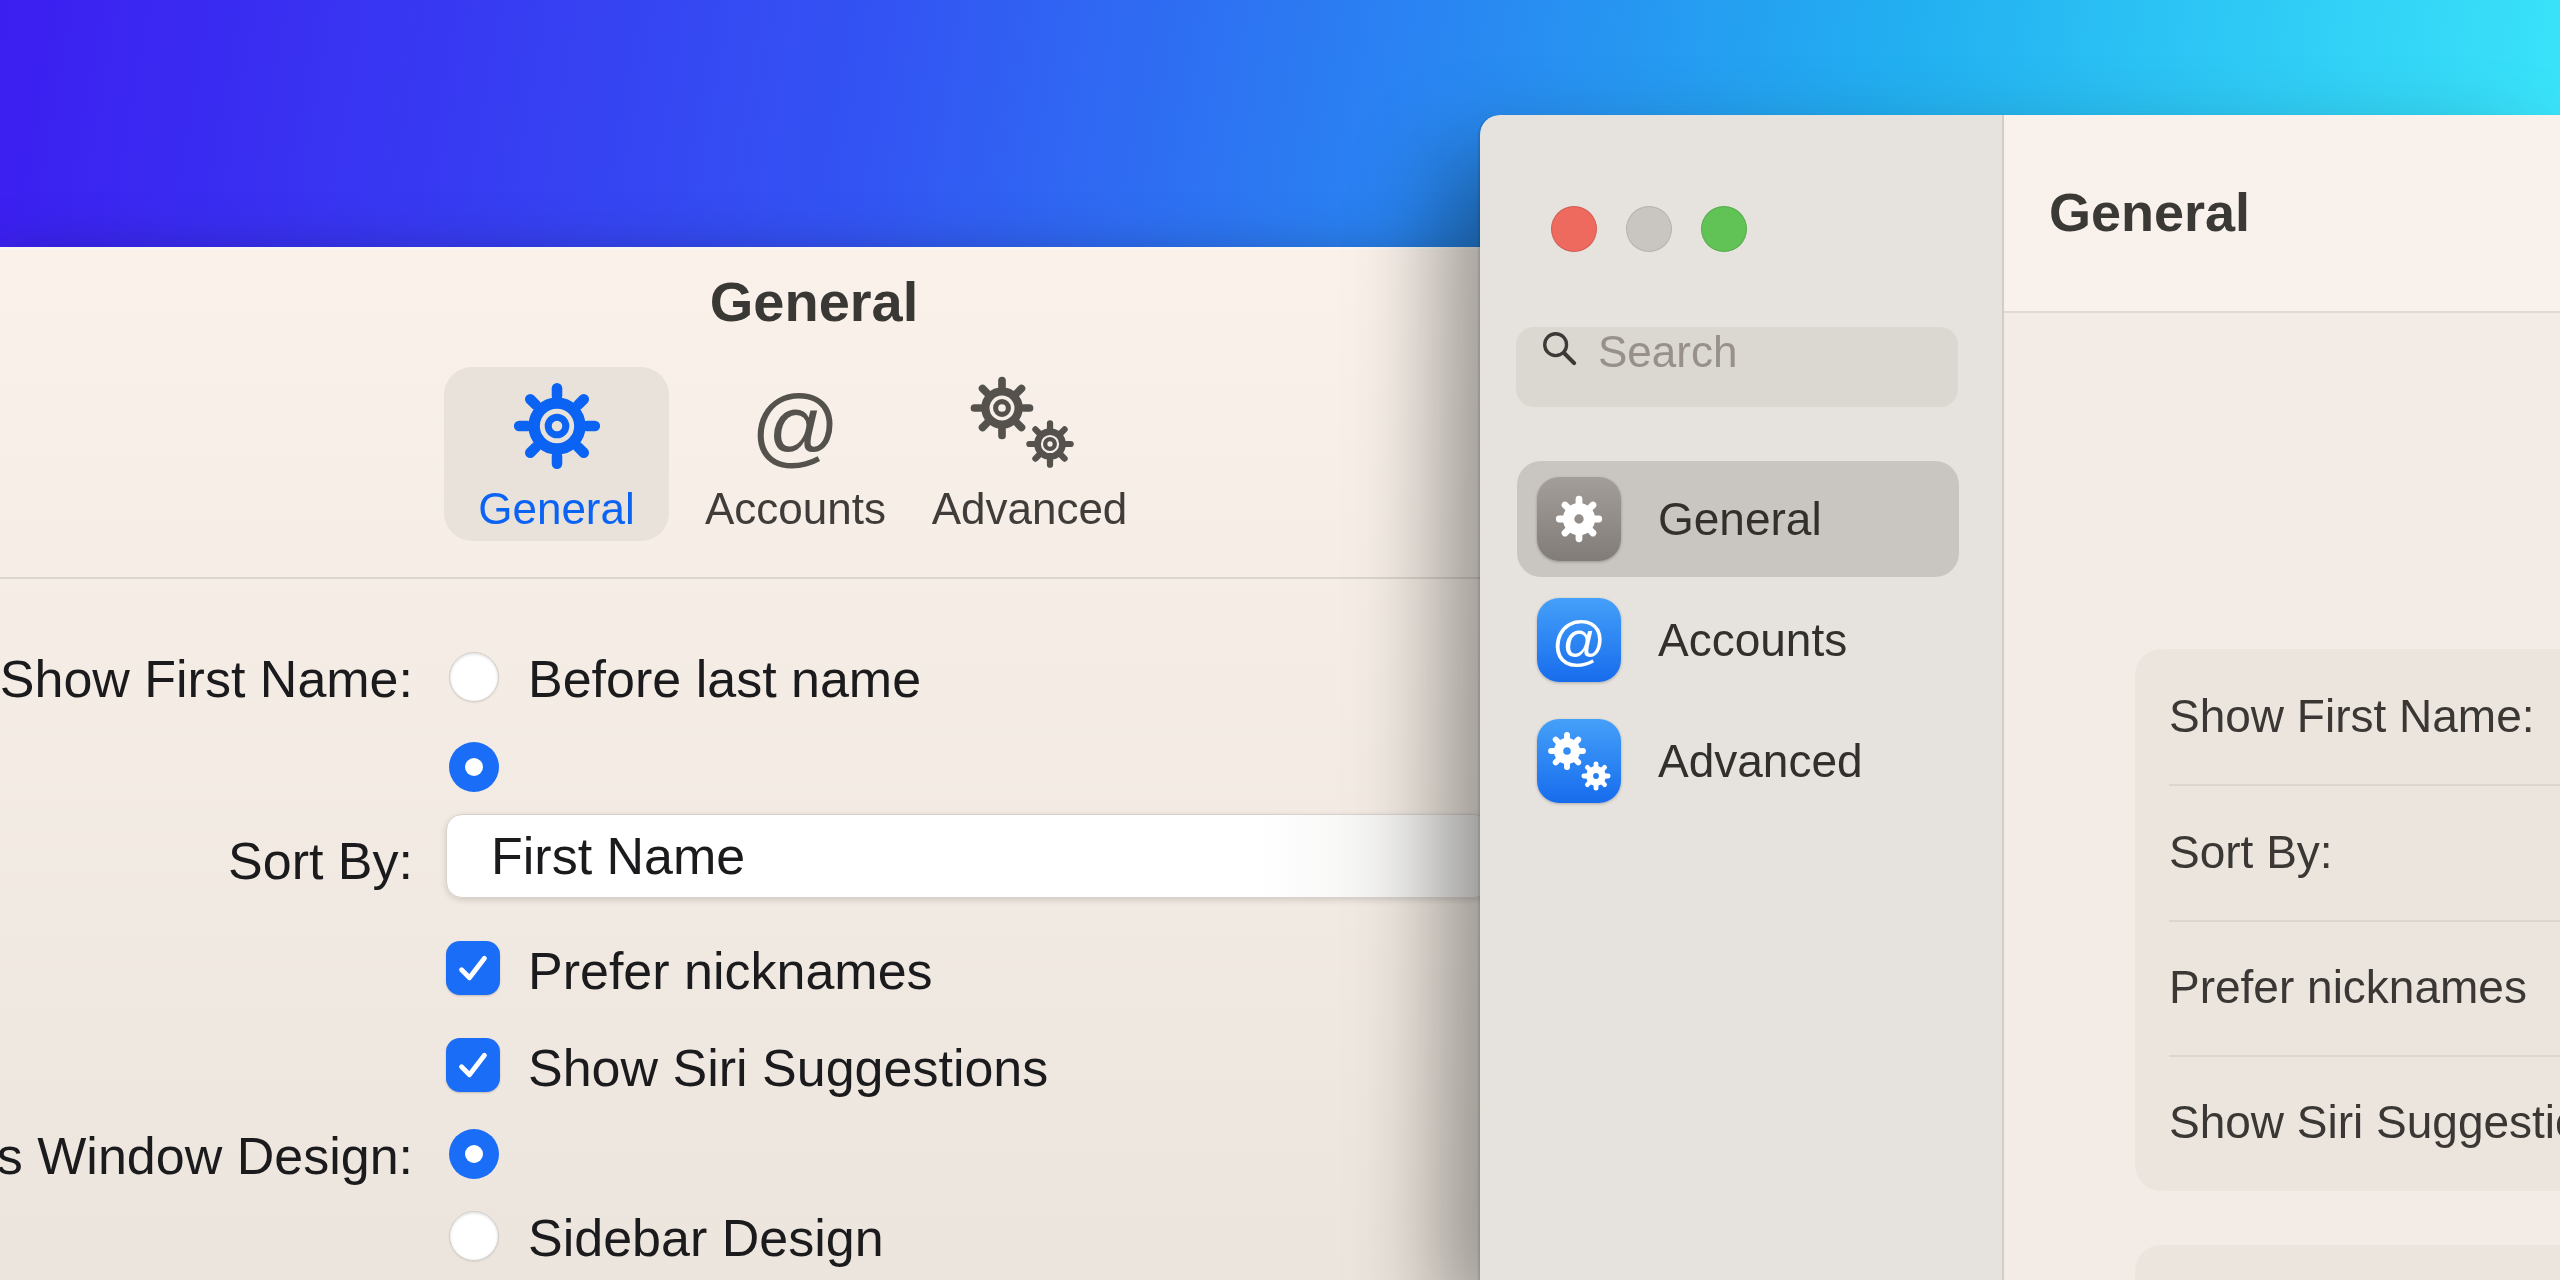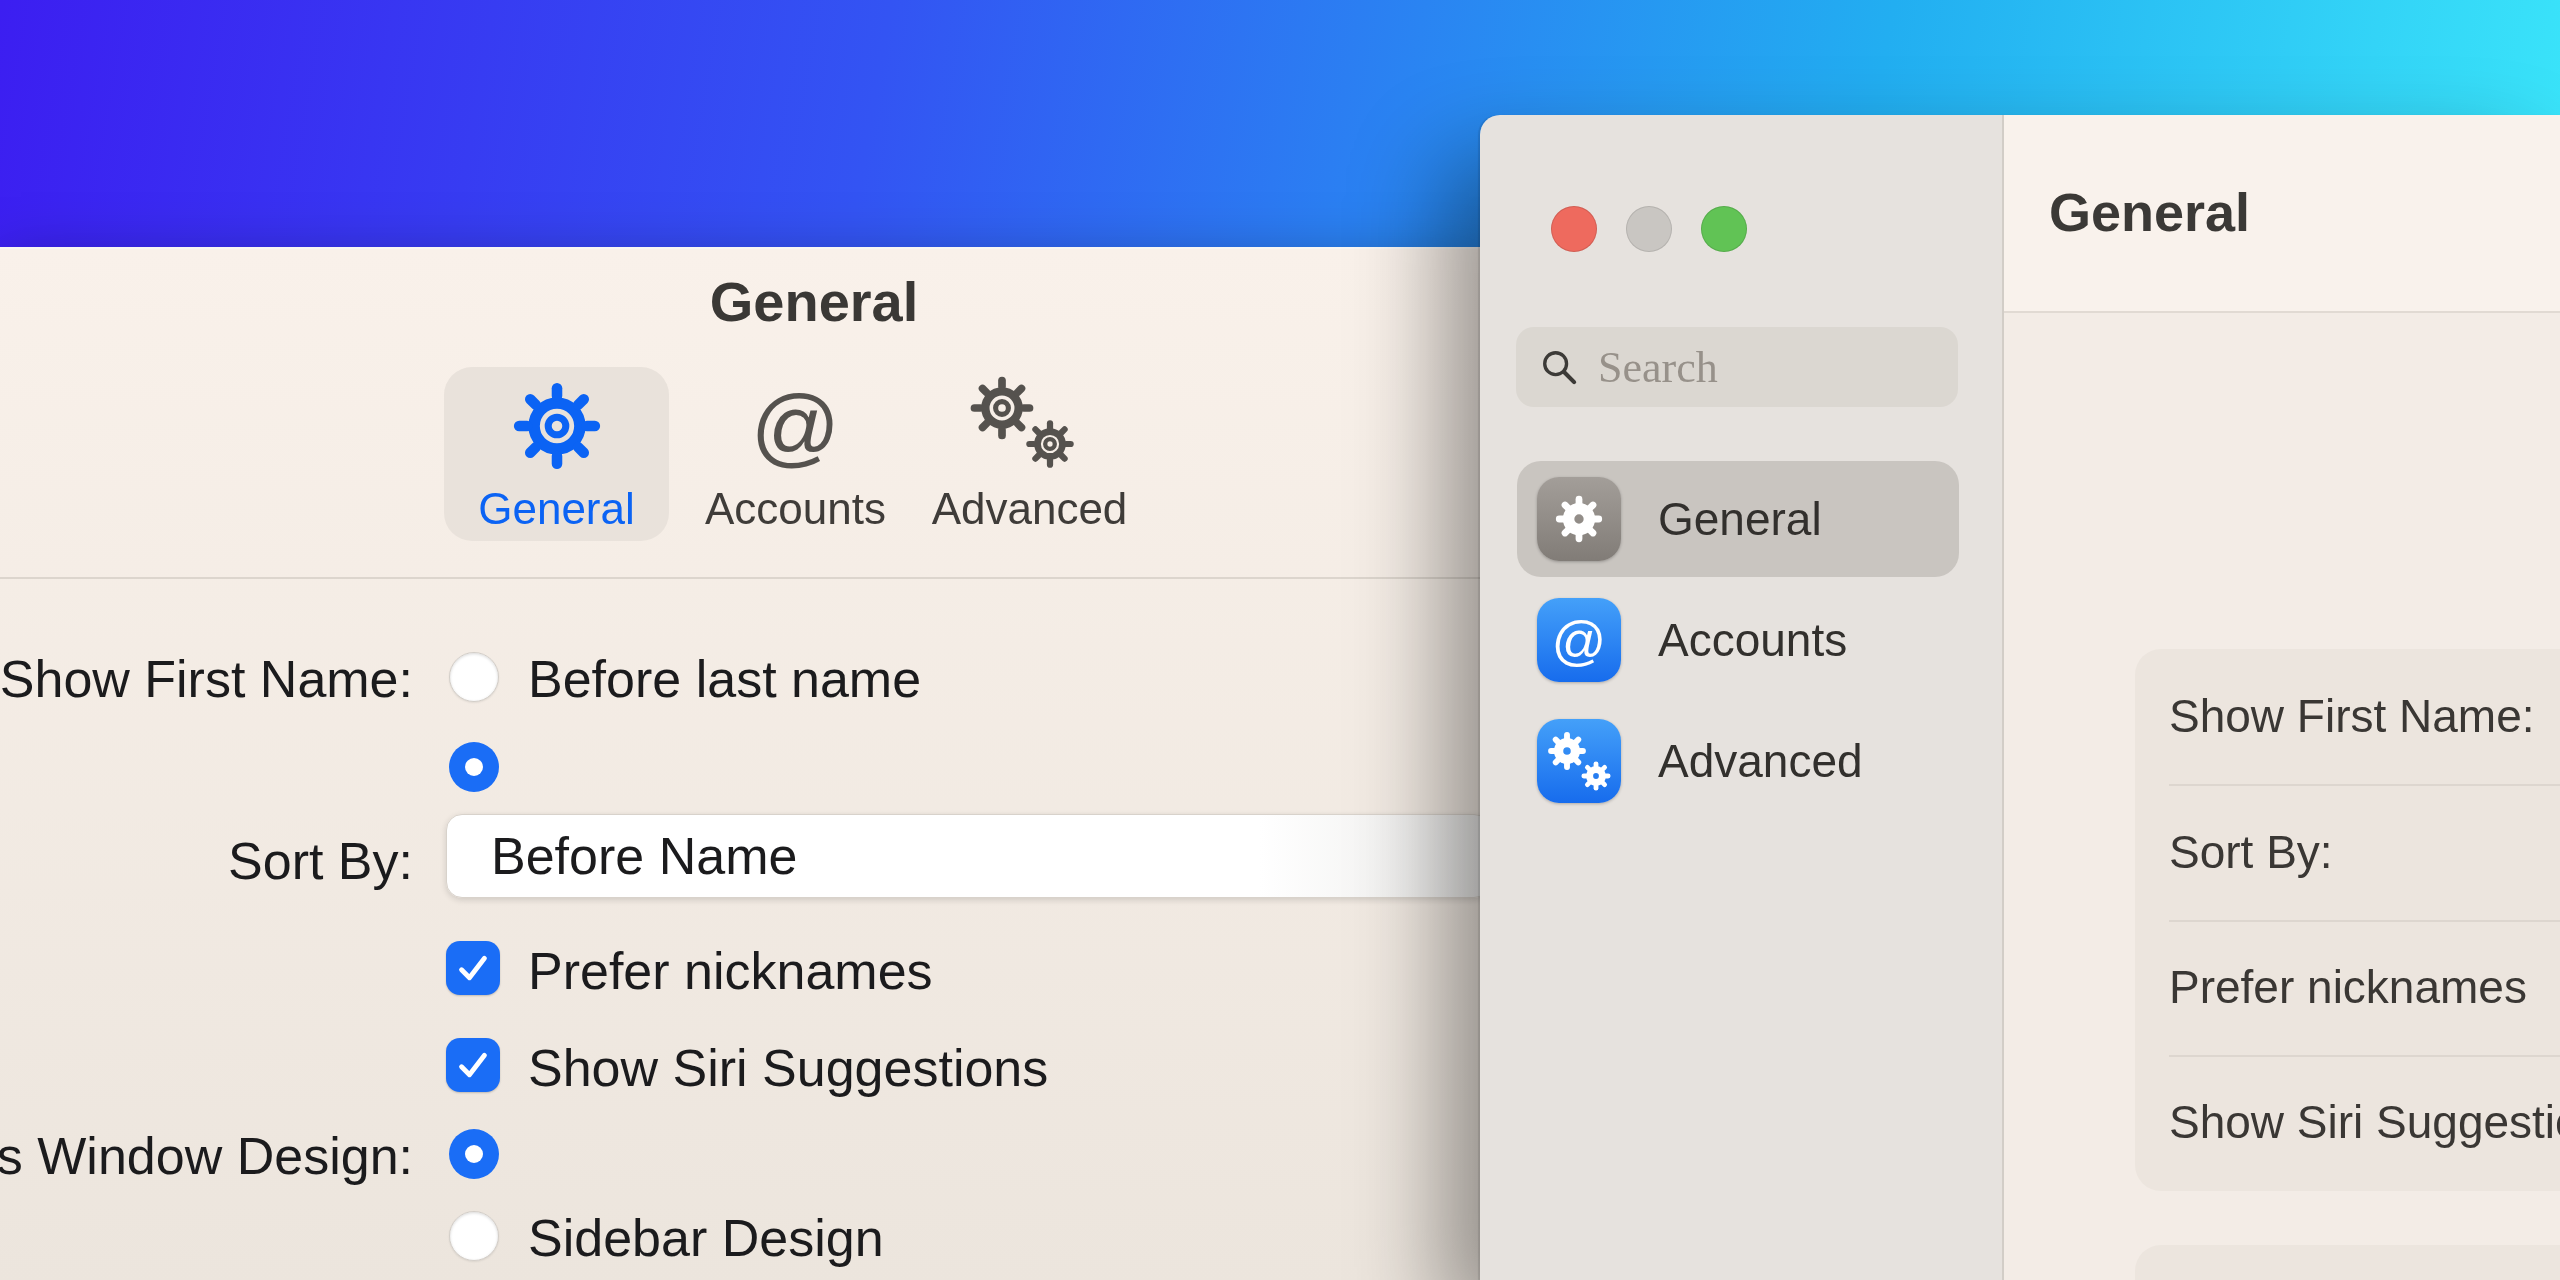--- a/index.html
+++ b/index.html
@@ -47,21 +47,21 @@
   .rwin{position:absolute;left:1480px;top:115px;width:1080px;height:1165px;
     border-radius:20px 0 0 0;overflow:hidden;
     box-shadow:-35px 45px 95px rgba(0,0,0,.40),-2px 0 1px rgba(0,0,0,.10);}
   .sidebar{position:absolute;left:0;top:0;width:522px;height:100%;background:#e6e2de;}
   .vdivider{position:absolute;left:522px;top:0;width:2px;height:100%;background:#d2cdc7;}
   .traffic{position:absolute;width:46px;height:46px;border-radius:50%;}
   .t-close{left:71px;top:91px;background:#ee6a5e;box-shadow:inset 0 0 0 1px rgba(0,0,0,.12);}
   .t-min{left:146px;top:91px;background:#c9c6c2;box-shadow:inset 0 0 0 1px rgba(0,0,0,.10);}
   .t-zoom{left:221px;top:91px;background:#61c355;box-shadow:inset 0 0 0 1px rgba(0,0,0,.12);}
   .search{position:absolute;left:36px;top:212px;width:442px;height:80px;border-radius:18px;
-    background:#dbd7d1;display:flex;align-items:center;font-family:Liberation Serif, serif;}
+    background:#dbd7d1;display:flex;align-items:flex-start;}
   .search-icon{margin-left:22px;color:#3c3a37;display:flex;}
   .search-ph{margin-left:18px;font-size:44px;color:#97918a;}
   .sel-row{position:absolute;left:37px;top:346px;width:442px;height:116px;border-radius:24px;
     background:#c9c5c0;}
   .tile{position:absolute;width:84px;height:84px;border-radius:22px;
     display:flex;align-items:center;justify-content:center;color:#fff;
     box-shadow:0 1px 3px rgba(0,0,0,.25);}
   .tile.gray{background:linear-gradient(#a39e99,#817c77);}
   .tile.blue{background:linear-gradient(#44a0f9,#176ced);}
   .side-label{position:absolute;left:178px;font-size:46px;line-height:60px;color:#32302d;}
@@ -156,21 +156,21 @@
 
     <div class="lwin-divider"></div>
 
     <div class="flabel" style="top:398px">Show First Name:</div>
     <div class="radio off" style="left:449px;top:403px"></div>
     <div class="citem" style="left:528px;top:398px">Before last name</div>
     <div class="radio on" style="left:449px;top:493px"></div>
 
     <div class="flabel" style="top:580px">Sort By:</div>
     <div class="dropdown">
-      <span>Before Name</span>
+      <span>First Name</span>
     </div>
 
     <div class="checkbox" style="left:446px;top:692px">
       <svg width="44" height="44" viewBox="0 0 100 100">
           <polyline points="24,54 42,72 76,28" fill="none" stroke="#fff" stroke-width="11" stroke-linecap="round" stroke-linejoin="round"></polyline>
         </svg>
     </div>
     <div class="citem" style="left:528px;top:690px">Prefer nicknames</div>
     <div class="checkbox" style="left:446px;top:789px">
       <svg width="44" height="44" viewBox="0 0 100 100">

